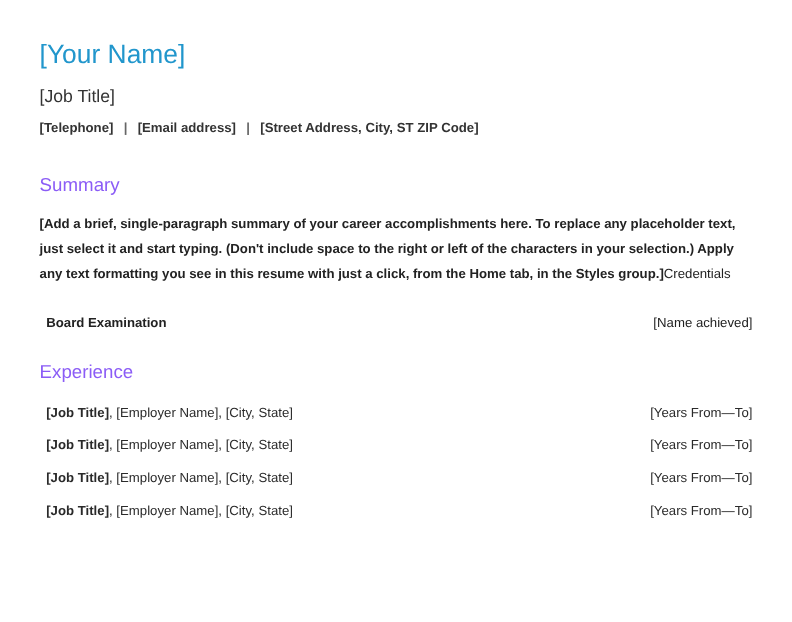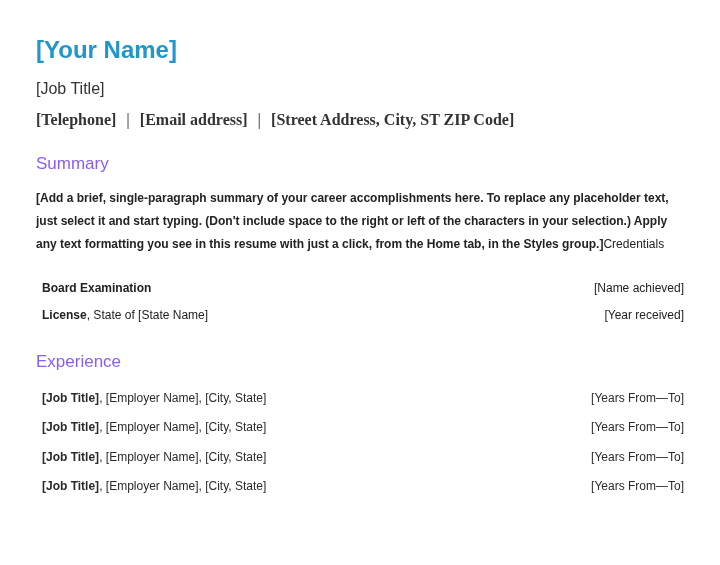--- a/index.html
+++ b/index.html
@@ -8,35 +8,34 @@
     background: #fff;
     color: #2a2a2a;
     width: 720px;
     padding: 28px 36px;
     font-size: 12px;
     line-height: 1.8;
   }
   .name {
     color: #2196cc;
     font-size: 24px;
-    font-weight: 700;
+    font-weight: 400;
     margin-bottom: 4px;
   }
   .jobtitle {
     font-size: 16px;
     font-weight: 500;
     color: #333;
     margin-bottom: 2px;
   }
   .contact {
-    font-size: 16px;
+    font-size: 12px;
     font-weight: 600;
     color: #333;
-    margin-bottom: 14px;
-    font-family: Liberation Serif, serif;
+    margin-bottom: 26px;
   }
   .contact span { font-weight: 600; }
   .sep { margin: 0 6px; font-weight: 400; color: #666; }
   .section-title {
     color: #8b5cf6;
     font-size: 17px;
     font-weight: 500;
     margin-bottom: 8px;
   }
   .summary-text {
@@ -90,26 +89,20 @@
   <span>[Add a brief, single-paragraph summary of your career accomplishments here. To replace any placeholder text, just select it and start typing. (Don't include space to the right or left of the characters in your selection.) Apply any text formatting you see in this resume with just a click, from the Home tab, in the Styles group.]</span><span class="inline-normal">Credentials</span>
 </div>
 
 <div class="rows">
   <div class="row">
     <div class="left">
       <span class="bold">Board Examination</span><span></span>
     </div>
     <div class="right">[Name achieved]</div>
   </div>
-  <div class="row">
-    <div class="left">
-      <span class="bold">License</span><span>, State of [State Name]</span>
-    </div>
-    <div class="right">[Year received]</div>
-  </div>
 </div>
 
 <div class="exp-section">
   <div class="section-title">Experience</div>
   <div class="exp-rows">
     <div class="exp-row">
       <div class="left">
         <span class="bold">[Job Title]</span><span>, [Employer Name], [City, State]</span>
       </div>
       <div class="right">[Years From—To]</div>

